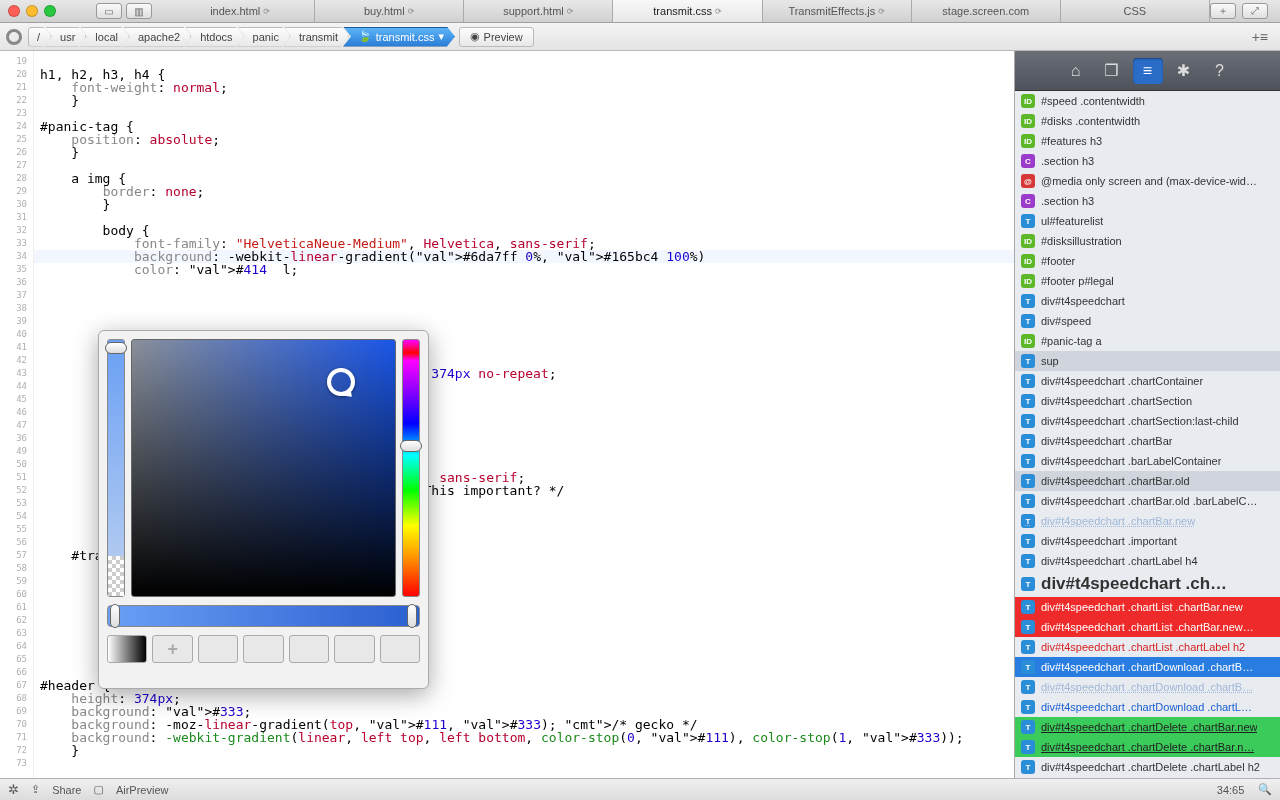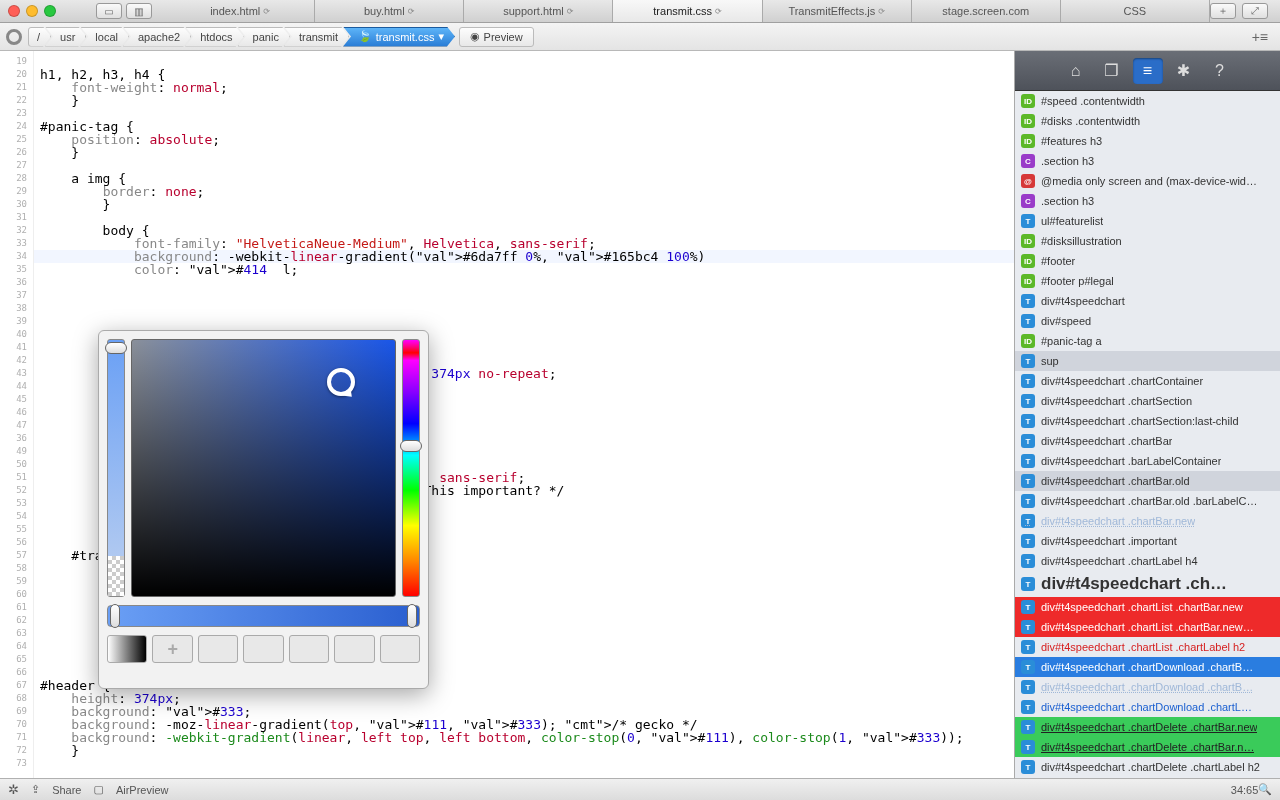--- a/index.html
+++ b/index.html
@@ -79,21 +79,21 @@
 .cp-hue-thumb { position:absolute; left:-3px; right:-3px; height:12px; top: 100px; background: linear-gradient(#fff,#ddd); border:1px solid #666; border-radius:6px; }
 .cp-slider { height: 22px; background: linear-gradient(to right, #6a9ff5, #2a5fd0); border: 1px solid #888; border-radius: 4px; position: relative; }
 .cp-slider-thumb { position:absolute; top:-2px; bottom:-2px; width:10px; background: linear-gradient(#fff,#ddd); border:1px solid #666; border-radius:5px; }
 .cp-swatches { display: flex; gap: 5px; }
 .cp-swatch { width: 42px; height: 28px; border: 1px solid #aaa; border-radius: 3px; background: #e8e8e8; }
 .cp-swatch.grad { background: linear-gradient(to right, #fff, #000); }
 .cp-swatch.add { display:flex; align-items:center; justify-content:center; color:#aaa; font-size:18px; font-weight:bold; }
 
 
 .statusbar { height: 22px; background: linear-gradient(#f0f0f0,#dcdcdc); border-top: 1px solid #b0b0b0; display: flex; align-items: center; padding: 0 8px; font-size: 11px; color: #555; gap: 12px; }
-.statusbar .right { margin-left: auto; display: flex; align-items: center; }
+.statusbar .right { margin-left: auto; display: flex; gap: 14px; align-items: center; }
 .gear { font-size: 13px; }
 </style>
 </head>
 <body>
 
 <div class="titlebar">
   <div class="traffic-lights">
     <div class="traffic-light tl-red"></div>
     <div class="traffic-light tl-yellow"></div>
     <div class="traffic-light tl-green"></div>

